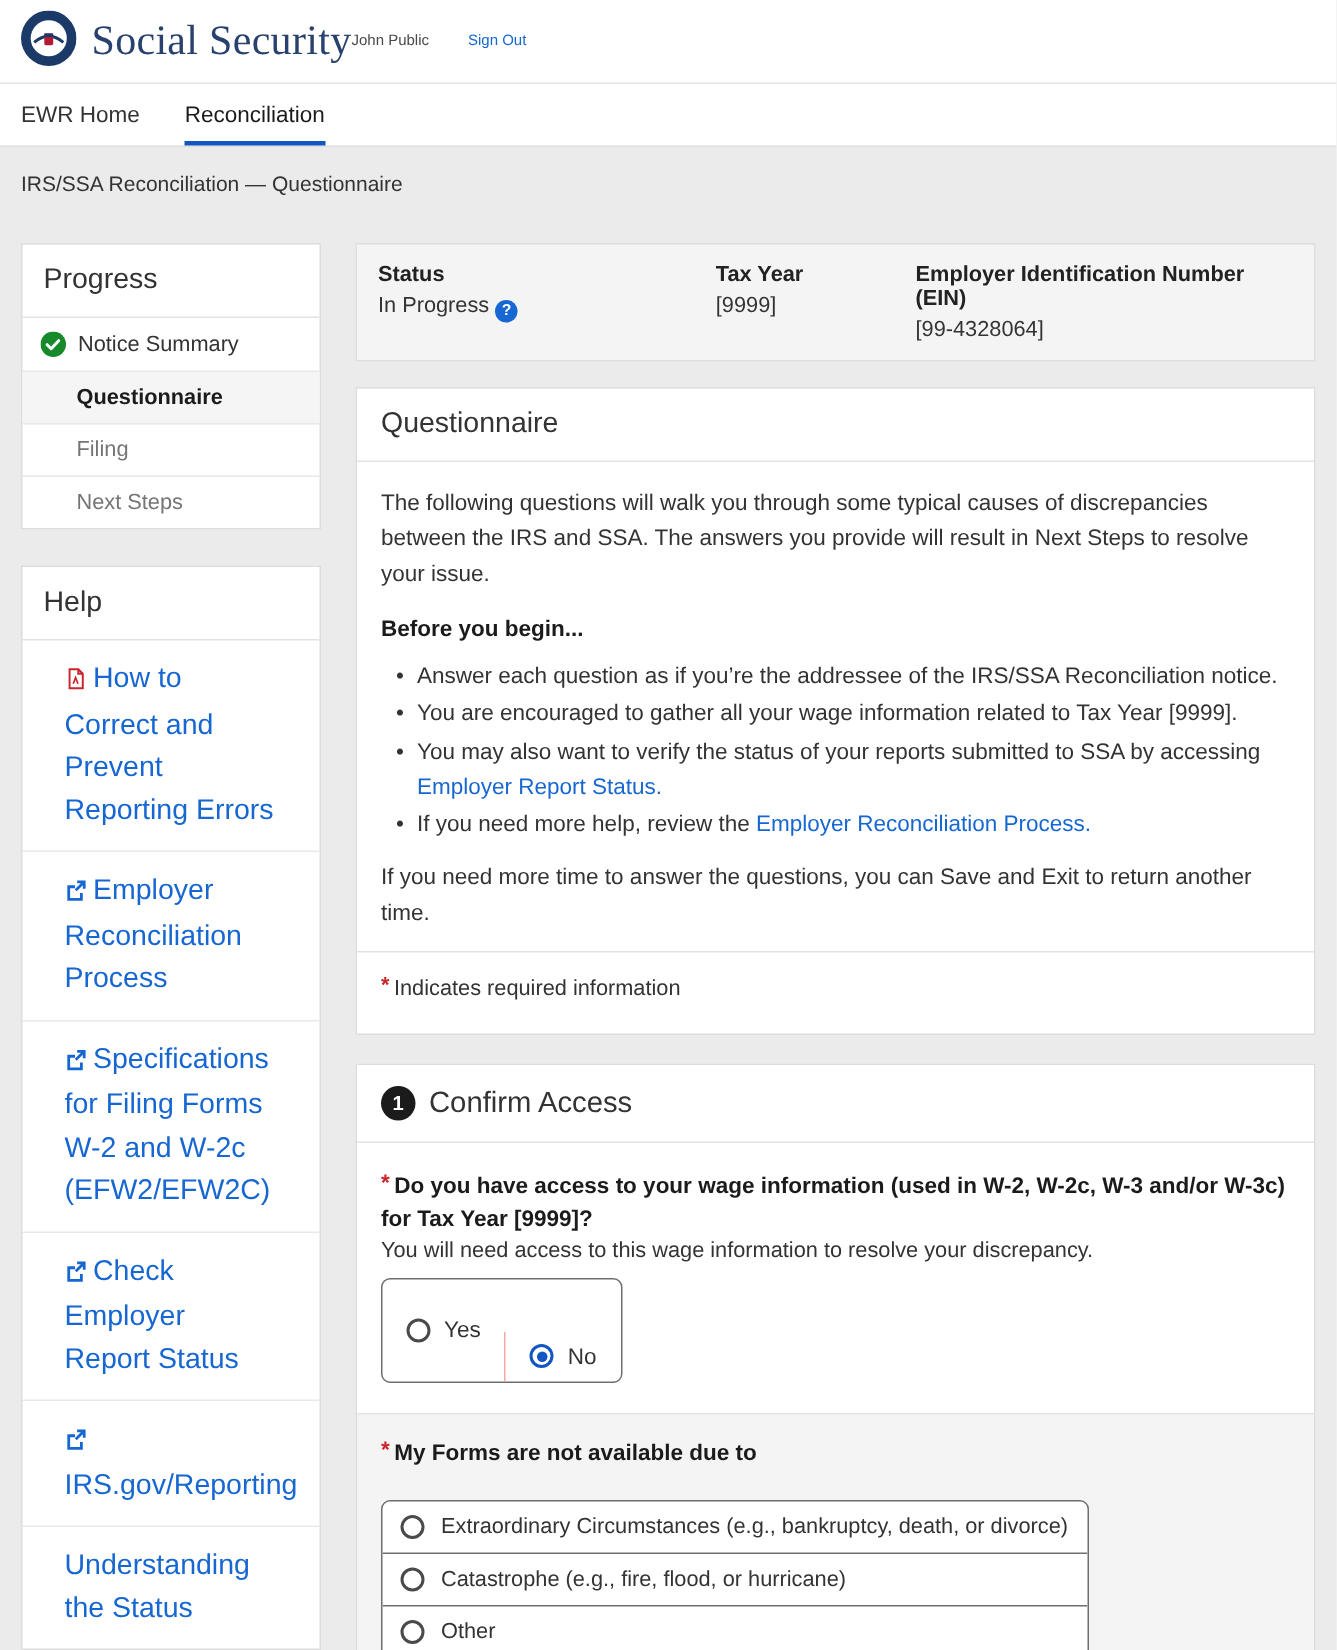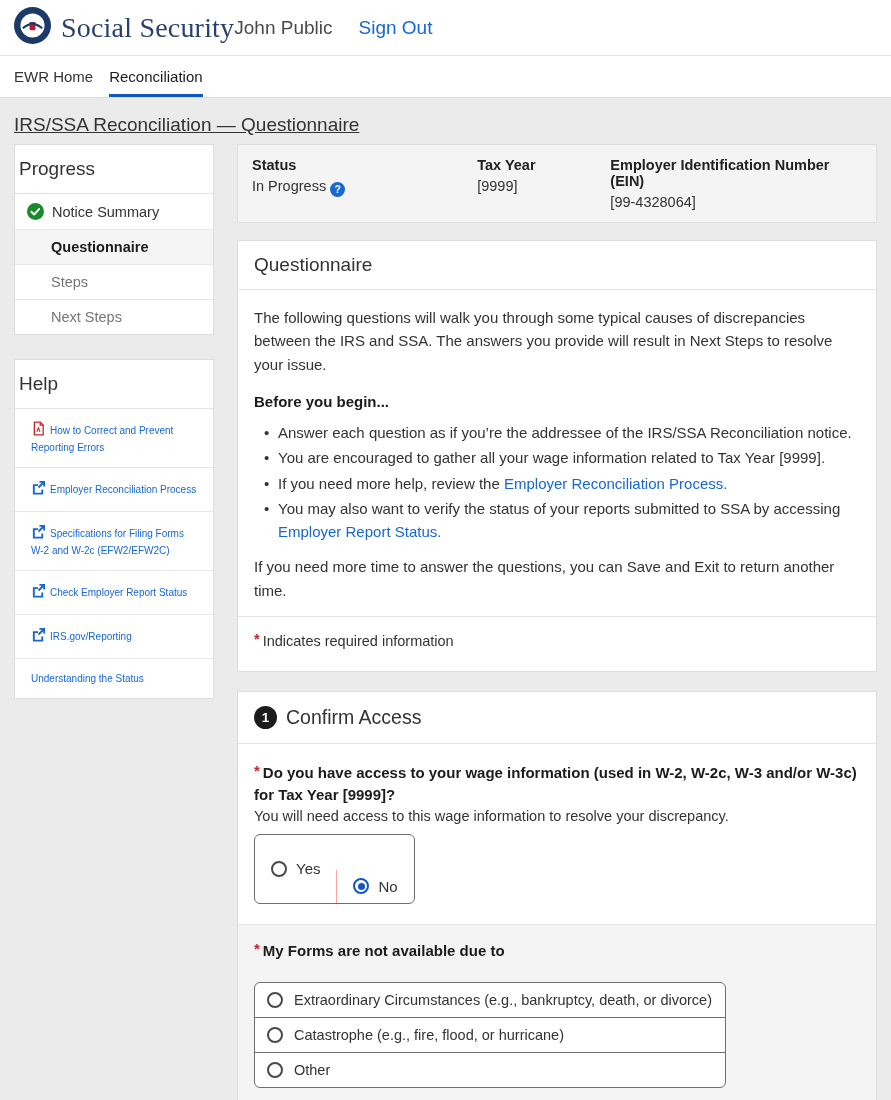--- a/index.html
+++ b/index.html
@@ -10,47 +10,47 @@
     color:#333; background:#ebebeb; position:relative;
   }
   a { text-decoration:none; color:#1767d2; cursor:pointer; }
 
   
   .hdr { background:#fff; height:56px; display:flex; align-items:center;
          justify-content:flex-start; padding:0 14px; border-bottom:1px solid #e4e4e4; }
   .brand { display:flex; align-items:center; gap:10px; }
   .brand-name { font-family:"Liberation Serif", serif; font-size:28px; font-weight:500;
                 color:#29426d; letter-spacing:.2px; }
-  .hdr-right { display:flex; align-items:center; gap:26px; font-size:19px; }
+  .hdr-right { display:flex; align-items:center; gap:26px; font-size:10px; }
   .user-name { color:#4a4a4a; }
   .signout { color:#1767d2; }
 
   
-  .nav { background:#fff; display:flex; gap:16px; padding:0 14px; height:42px;
+  .nav { background:#fff; display:flex; gap:30px; padding:0 14px; height:42px;
          border-bottom:1px solid #dedede; }
   .nav-tab { font-size:15px; color:#333; display:flex; align-items:flex-start;
              padding-top:12px; height:100%; border-bottom:3px solid transparent; cursor:pointer; }
   .nav-tab.active { color:#1b1b1b; border-bottom:3px solid #1256c4; }
 
   
   .page { padding:16px 14px 0 14px; }
-  .page-title { font-size:19px; font-weight:400; color:#333; margin-bottom:8px;text-decoration:underline; }
+  .page-title { font-size:14px; font-weight:400; color:#333; margin-bottom:32px; }
   .cols { display:flex; gap:23px; align-items:flex-start; }
   .card { background:#fff; border:1px solid #dcdcdc; }
 
   
   .sidebar { width:200px; flex:0 0 200px; }
   .side-card { background:#fff; border:1px solid #dcdcdc; margin-bottom:24px; }
-  .side-head { font-size:19px; padding:13px 4px; border-bottom:1px solid #e2e2e2; }
+  .side-head { font-size:19px; padding:13px 14px; border-bottom:1px solid #e2e2e2; }
   .prog-item { display:flex; align-items:center; gap:8px; padding:9px 12px;
                font-size:14.5px; border-bottom:1px solid #e8e8e8; cursor:pointer; }
   .prog-item:last-child { border-bottom:none; }
   .prog-item.current { font-weight:bold; color:#1b1b1b; background:#f5f5f5; padding-left:36px; }
   .prog-item.upcoming { color:#757575; padding-left:36px; cursor:default; }
-  .help-item { padding:12px 16px; font-size:10px; border-bottom:1px solid #e8e8e8;
+  .help-item { padding:12px 28px; font-size:19px; border-bottom:1px solid #e8e8e8;
                color:#1767d2; line-height:1.5; cursor:pointer; }
   .help-item:last-child { border-bottom:none; }
   .help-item .icn { display:inline-block; vertical-align:-2px; margin-right:4px; }
 
   
   .check-circle { width:17px; height:17px; flex:0 0 17px; }
   .qicon { display:inline-block; width:15px; height:15px; background:#1767d2; color:#fff;
            border-radius:50%; font-size:10.5px; font-weight:bold; text-align:center;
            line-height:15px; vertical-align:-2px; margin-left:4px; cursor:pointer; }
   .qicon::after { content:"?"; }
@@ -143,21 +143,21 @@
           <svg class="check-circle" viewBox="0 0 17 17">
             <circle cx="8.5" cy="8.5" r="8.5" fill="#178a2c"></circle>
             <path d="M4.4 8.8l2.7 2.7 5-5.4" fill="none" stroke="#fff" stroke-width="2" stroke-linecap="round" stroke-linejoin="round"></path>
           </svg>
           <span>Notice Summary</span>
         </div>
         <div class="prog-item current">
           <span>Questionnaire</span>
         </div>
         <div class="prog-item upcoming">
-          <span>Steps</span>
+          <span>Filing</span>
         </div>
         <div class="prog-item upcoming">
           <span>Next Steps</span>
         </div>
       </div>
 
       <div class="side-card">
         <div class="side-head">Help</div>
         <div class="help-item">
           <span class="icn">
@@ -226,22 +226,22 @@
       </div>
 
       <div class="card q-card">
         <div class="q-head">Questionnaire</div>
         <div class="q-body">
           <p>The following questions will walk you through some typical causes of discrepancies between the IRS and SSA. The answers you provide will result in Next Steps to resolve your issue.</p>
           <div class="before">Before you begin...</div>
           <ul class="bullets">
             <li><span>Answer each question as if you’re the addressee of the IRS/SSA Reconciliation notice.</span></li>
             <li><span>You are encouraged to gather all your wage information related to Tax Year [9999].</span></li>
+            <li><span>You may also want to verify the status of your reports submitted to SSA by accessing </span><a>Employer Report Status.</a></li>
             <li><span>If you need more help, review the </span><a>Employer Reconciliation Process.</a></li>
-            <li><span>You may also want to verify the status of your reports submitted to SSA by accessing </span><a>Employer Report Status.</a></li>
           </ul>
           <p>If you need more time to answer the questions, you can Save and Exit to return another time.</p>
           <div class="req-note">
             <span class="req-star"></span><span>Indicates required information</span>
           </div>
         </div>
       </div>
 
       <div class="card ca-card">
         <div class="ca-head">

